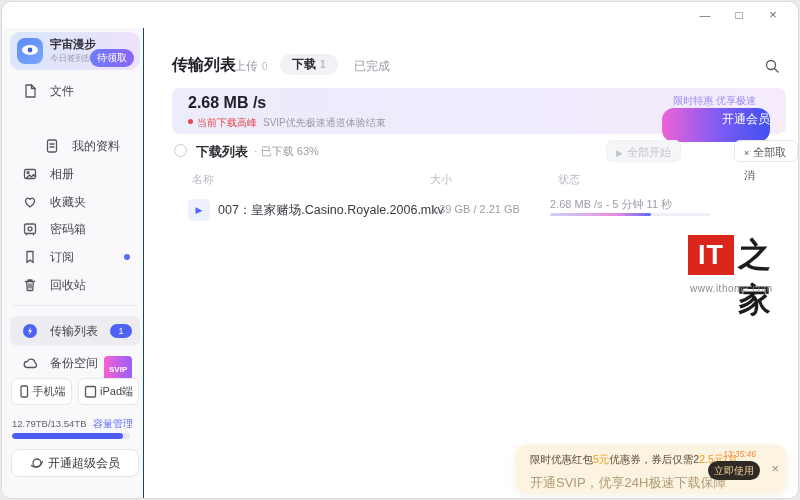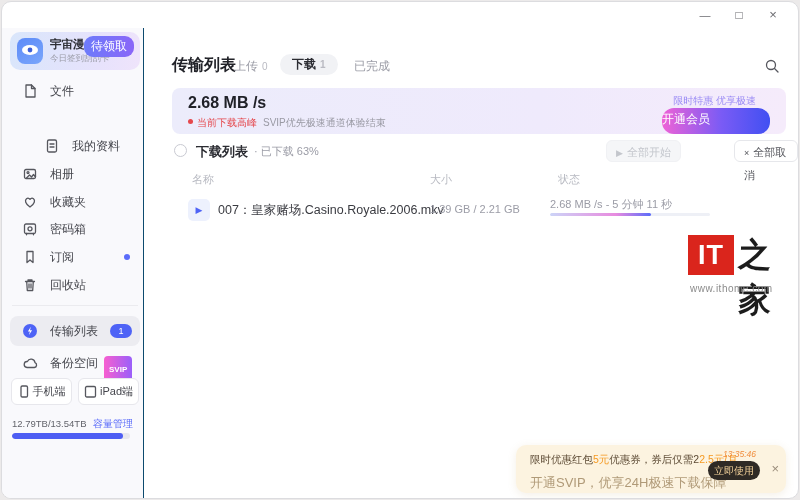--- a/index.html
+++ b/index.html
@@ -14,21 +14,21 @@
 
   
   .sidebar{position:absolute;left:0;top:26px;width:142px;height:472px;background:#f9f9fc;border-right:1px solid #0c4a6e;}
   .user-card{position:absolute;left:8px;top:4px;width:130px;height:38px;border-radius:10px;
     background:linear-gradient(100deg,#d9e6fb 0%,#e7e2fc 70%,#efe4fb 100%);}
   .avatar{position:absolute;left:7px;top:6px;width:26px;height:26px;border-radius:8px;
     background:linear-gradient(145deg,#5d8bf8,#7aa6fb);}
   .avatar svg{position:absolute;left:3px;top:6px;}
   .user-name{position:absolute;left:40px;top:5px;font-size:11.5px;font-weight:bold;color:#2e2f36;}
   .user-sub{position:absolute;left:40px;top:21px;font-size:8.5px;color:#9a9ba6;}
-  .user-badge{position:absolute;right:6px;top:4px;padding:2px 7px;font-size:12px;color:#fff;border-radius:9px;
+  .user-badge{position:absolute;right:6px;top:17px;padding:2px 7px;font-size:10px;color:#fff;border-radius:9px;
     background:linear-gradient(90deg,#6d7bfa,#8a66f8);}
 
   .nav-item{position:absolute;left:8px;width:130px;height:26px;line-height:26px;color:#45464d;font-size:12px;cursor:pointer;}
   .nav-item .nico{position:absolute;left:12px;top:5px;}
   .nav-item .nlabel{position:absolute;left:40px;}
   .nav-item.indent .nico{left:34px;}
   .nav-item.indent .nlabel{left:62px;}
   .nav-item.selected{background:#ececf1;border-radius:8px;height:30px;line-height:30px;}
   .nav-item.selected .nico{top:7px;}
   .notif-dot{position:absolute;right:10px;top:10px;width:6px;height:6px;border-radius:50%;background:#5b6cfa;}
@@ -58,22 +58,22 @@
   .tab.t-done{left:352px;}
   .search-ico{position:absolute;right:18px;top:56px;cursor:pointer;}
 
   .speed-banner{position:absolute;left:170px;top:86px;width:614px;height:46px;border-radius:8px;
     background:linear-gradient(90deg,#ececfb,#efeafc 60%,#f5ebfb);}
   .speed-val{position:absolute;left:16px;top:6px;font-size:16px;font-weight:bold;color:#202128;}
   .speed-note{position:absolute;left:16px;top:28px;font-size:10px;color:#9a9aa4;}
   .speed-note .rdot{display:inline-block;width:5px;height:5px;border-radius:50%;background:#e5484d;vertical-align:2px;margin-right:4px;}
   .speed-note .alert{color:#e5484d;margin-right:6px;}
   .banner-promo-note{position:absolute;right:30px;top:6px;font-size:10px;color:#9b8cf5;}
-  .banner-cta{position:absolute;right:16px;top:20px;width:108px;height:26px;border-radius:12px;color:#fff;font-size:12px;
-    text-align:left;line-height:22px;cursor:pointer;background:linear-gradient(90deg,#ee62d6,#7a5bf5 55%,#4150f2);}
+  .banner-cta{position:absolute;right:16px;top:20px;width:108px;height:34px;border-radius:12px;color:#fff;font-size:12px;
+    text-align:right;line-height:22px;cursor:pointer;background:linear-gradient(90deg,#ee62d6,#7a5bf5 55%,#4150f2);}
 
   .list-ctrl-check{position:absolute;left:172px;top:142px;width:13px;height:13px;border:1px solid #c9cad2;border-radius:50%;background:#fff;cursor:pointer;}
   .list-ctrl-title{position:absolute;left:194px;top:141px;font-size:13px;font-weight:bold;color:#2b2c32;}
   .list-ctrl-sub{position:absolute;left:252px;top:142px;font-size:11px;color:#9b9ca6;}
   .list-btn{position:absolute;top:138px;height:22px;border-radius:6px;font-size:11px;line-height:22px;padding:0 9px;cursor:pointer;
     background:#fff;border:1px solid #e6e7eb;color:#55565c;}
   .list-btn .bico{margin-right:4px;font-size:9px;}
   .list-btn.disabled{left:604px;background:#f5f6f8;border-color:#f0f1f4;color:#c3c6cc;cursor:default;}
   .list-btn.pauseall{left:668px;}
   .list-btn.cancelall{left:732px;}
@@ -210,20 +210,26 @@
           <rect class="st" x="1.5" y="1.5" width="10" height="10.5" rx="1.3"></rect>
         </svg><span>iPad端</span>
     </div>
 
     <div class="storage-text">12.79TB/13.54TB</div>
     <div class="storage-manage">容量管理</div>
     <div class="storage-bar">
       <div class="storage-fill" style="width: 94%;"></div>
     </div>
 
+    <div class="upgrade-btn">
+      <svg width="14" height="14">
+          <circle class="st" cx="7" cy="7" r="4"></circle>
+          <path class="st" d="M1.5 9.5C4 12 10 12 12.5 5.5"></path>
+        </svg><span>开通超级会员</span>
+    </div>
   </div>
 
   <div class="main-title">传输列表</div>
   <div class="tab t-upload"><span>上传</span><span class="cnt">0</span></div>
   <div class="tab t-download"><span>下载</span><span class="cnt">1</span></div>
   <div class="tab t-done"><span>已完成</span></div>
   <svg class="search-ico" width="16" height="16">
       <circle class="st" cx="7" cy="7" r="4.5"></circle>
       <path class="st" d="M10.5 10.5 14 14"></path>
     </svg>

